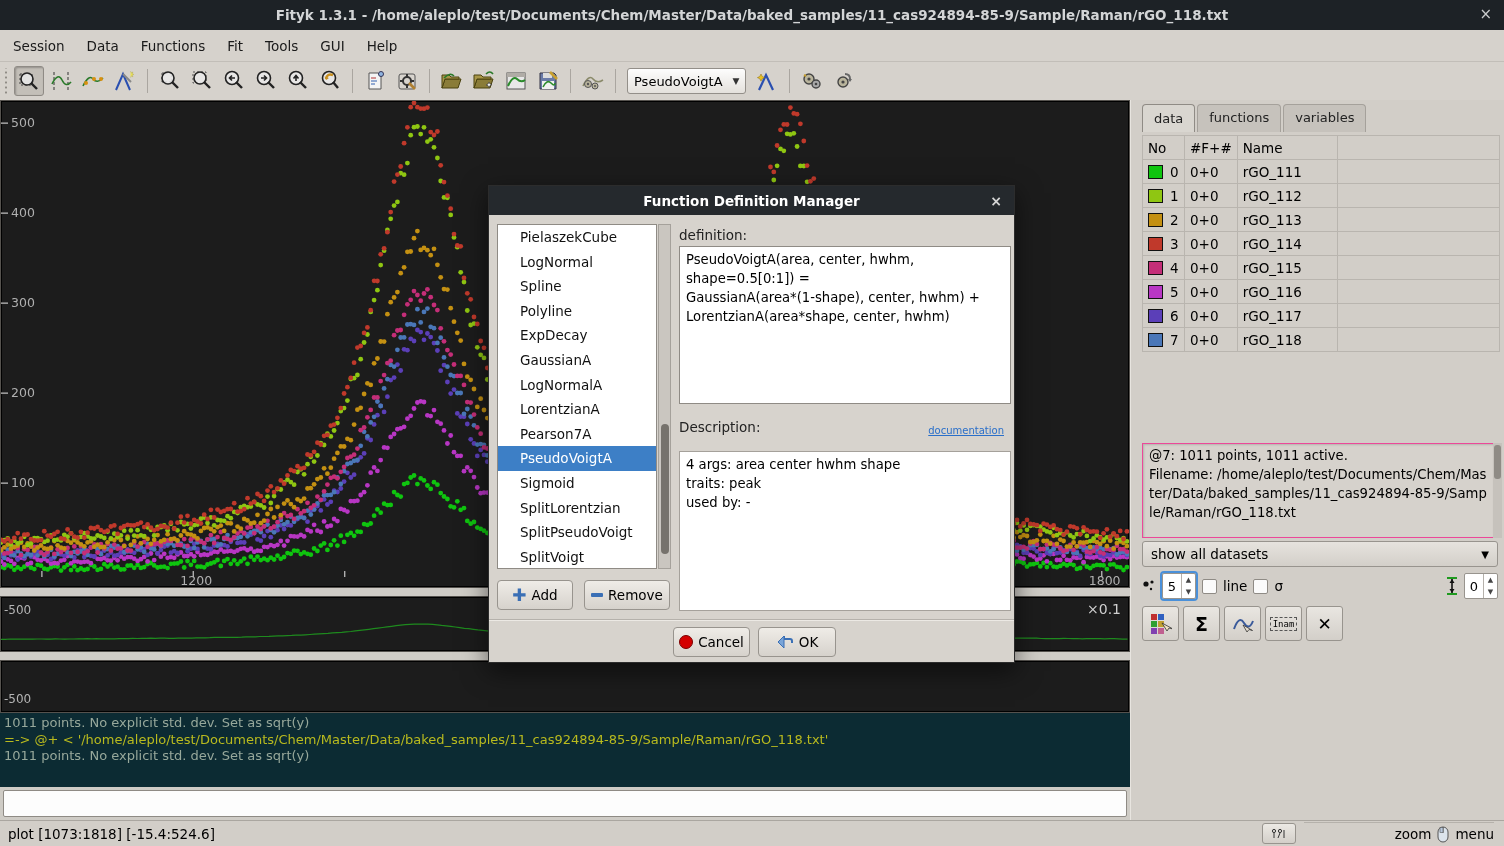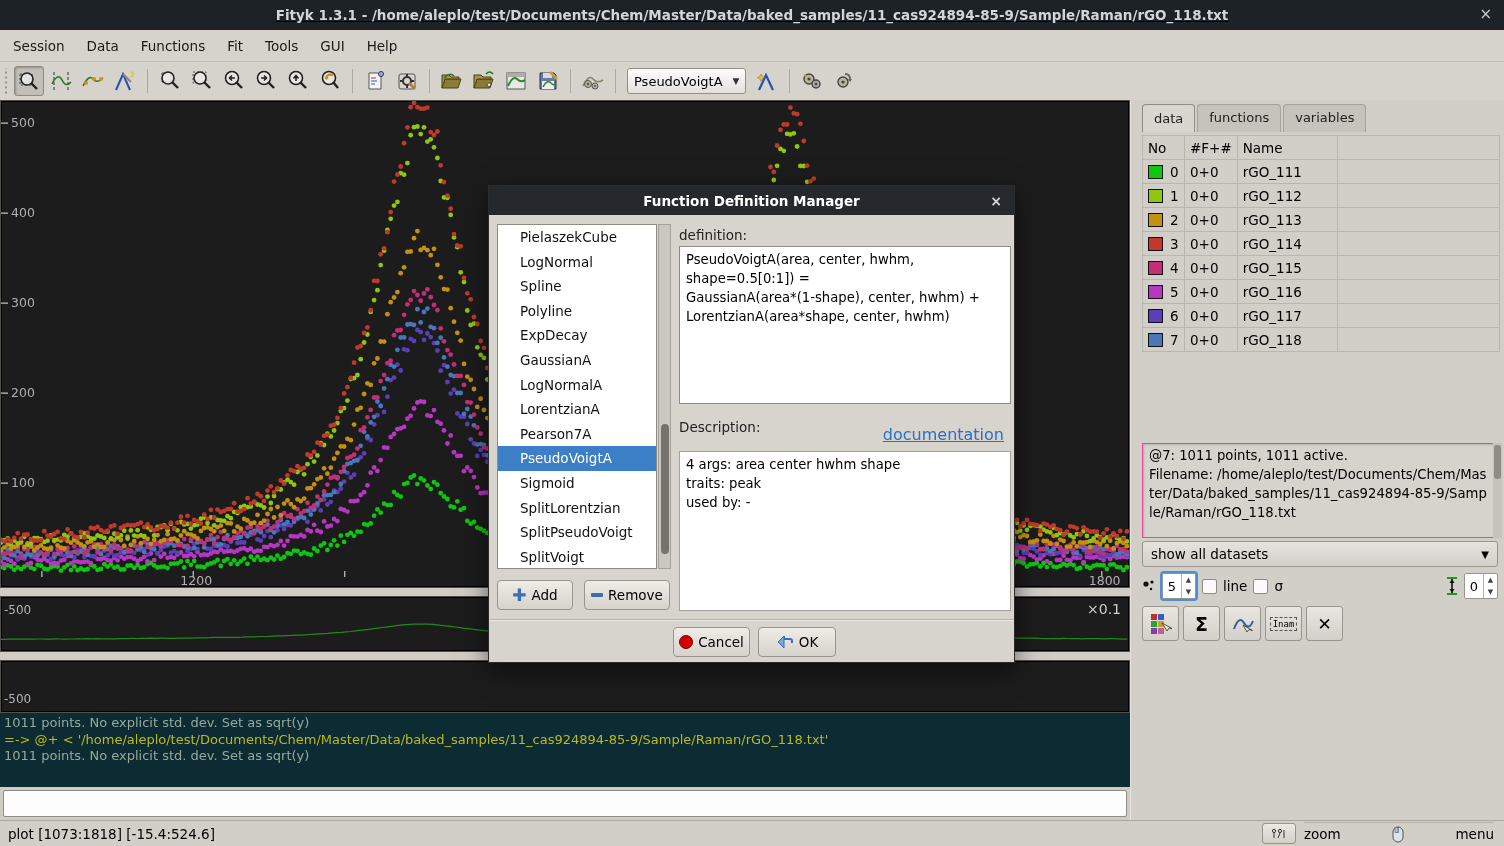--- a/index.html
+++ b/index.html
@@ -1,21 +1,21 @@
 <!DOCTYPE html>
 <html><head>
 <meta charset="utf-8">
 <style>
   * { margin:0; padding:0; box-sizing:border-box; }
   html,body { width:1504px; height:846px; overflow:hidden; font-family:"DejaVu Sans","Liberation Sans",sans-serif; }
   .window { position:relative; width:1504px; height:846px; background:#d2cec8; }
 
   
   .titlebar { position:absolute; left:0; top:0; width:1504px; height:30px; background:#1d2226;
-    display:flex; align-items:center; justify-content:center;text-decoration:underline; }
+    display:flex; align-items:center; justify-content:center; }
   .titlebar .title { color:#d3d5d6; font-size:13.5px; font-weight:bold; }
   .titlebar .close { position:absolute; right:12px; top:5px; color:#c9cbcc; font-size:15px; cursor:default; }
 
   
   .menubar { position:absolute; left:0; top:30px; width:1504px; height:32px; background:#d6d2cc;
     display:flex; align-items:center; padding-left:2px; border-bottom:1px solid #c2beb8; }
   .menu-item { padding:6px 11px; font-size:13.5px; color:#1a1a1a; }
 
   
   .toolbar { position:absolute; left:0; top:62px; width:1504px; height:38px; background:#d6d2cc;
@@ -81,38 +81,38 @@
     display:flex; align-items:center; justify-content:center; font-size:17px; }
   .sq-btn .inam { font-size:9px; border:1px dashed #555; padding:1px 2px; font-family:"DejaVu Sans Mono",monospace; }
 
   
   .statusbar { position:absolute; left:0; top:820px; width:1504px; height:26px; background:#d2cec8;
     border-top:1px solid #aaa6a0; display:flex; align-items:center; font-size:13.5px; }
   .status-left { padding-left:8px; }
   .status-right { position:absolute; right:10px; display:flex; align-items:center; gap:8px; }
   .status-btn { width:34px; height:21px; background:linear-gradient(#ece9e4,#d3cfc9); border:1px solid #98948e; border-radius:3px;
     display:flex; align-items:center; justify-content:center; }
-  .status-zoommenu { display:flex; align-items:center; gap:5px; width:190px; justify-content:space-between;
+  .status-zoommenu { display:flex; align-items:center; gap:5px; width:190px; justify-content:flex-end;
     border-top:1px solid #b5b1ab; height:24px; }
 
   
   .dialog { position:absolute; left:488px; top:185px; width:527px; height:478px; background:#d7d3cd;
     border:1px solid #2c2c2c; box-shadow:0 8px 24px rgba(0,0,0,.55); z-index:10; }
   .dlg-title { height:29px; background:#25292d; display:flex; align-items:center; justify-content:center; position:relative; }
   .dlg-title .t { color:#fff; font-weight:bold; font-size:13.5px; }
   .dlg-title .close { position:absolute; right:12px; color:#d6d6d6; font-size:14px; font-weight:bold; }
   .func-list { position:absolute; left:8px; top:38px; width:160px; height:345px; background:#fff; border:1px solid #8f8b85; overflow:hidden; }
   .func-item { height:24.6px; line-height:24.6px; padding-left:22px; font-size:13.5px; color:#111; white-space:nowrap; }
   .func-item.selected { background:#3d7fc6; color:#fff; }
   .list-scroll { position:absolute; left:169px; top:38px; width:13px; height:345px; background:#cac6c0; border:1px solid #a5a19b; }
   .list-scroll .thumb { position:absolute; left:1.5px; width:8px; top:58%; height:38%; background:#76726c; border-radius:4px; }
   .dlg-label { position:absolute; font-size:13.5px; color:#222; }
   .def-area { position:absolute; left:190px; top:60px; width:332px; height:158px; background:#fff; border:1px solid #8f8b85;
     font-size:13.2px; line-height:19px; padding:3px 6px; white-space:pre-line; }
-  .doc-link { position:absolute; right:10px; top:239px; font-size:16px; color:#2a6fc9; text-decoration:underline; }
+  .doc-link { position:absolute; right:10px; top:239px; font-size:10px; color:#2a6fc9; text-decoration:underline; }
   .desc-area { position:absolute; left:190px; top:265px; width:332px; height:160px; background:#fff; border:1px solid #a5a19b;
     font-size:13.2px; line-height:19px; padding:3px 6px; white-space:pre-line; }
   .dlg-btn { position:absolute; height:30px; background:linear-gradient(#efece7,#d6d2cc); border:1px solid #98948e; border-radius:4px;
     display:flex; align-items:center; justify-content:center; gap:5px; font-size:13.5px; }
   .dlg-sep { position:absolute; left:0; top:433px; width:100%; height:1px; background:#b5b1ab; box-shadow:0 1px 0 #ece9e4; }
   .plus-glyph { color:#3a6fb5; font-weight:bold; font-size:17px; line-height:10px; }
   .minus-glyph { display:inline-block; width:12px; height:4px; background:#3a6fb5; border-radius:1px; }
   .stop-glyph { width:14px; height:14px; background:#d40000; border:1px solid #7a0000; border-radius:50%; }
 </style>
 </head>

